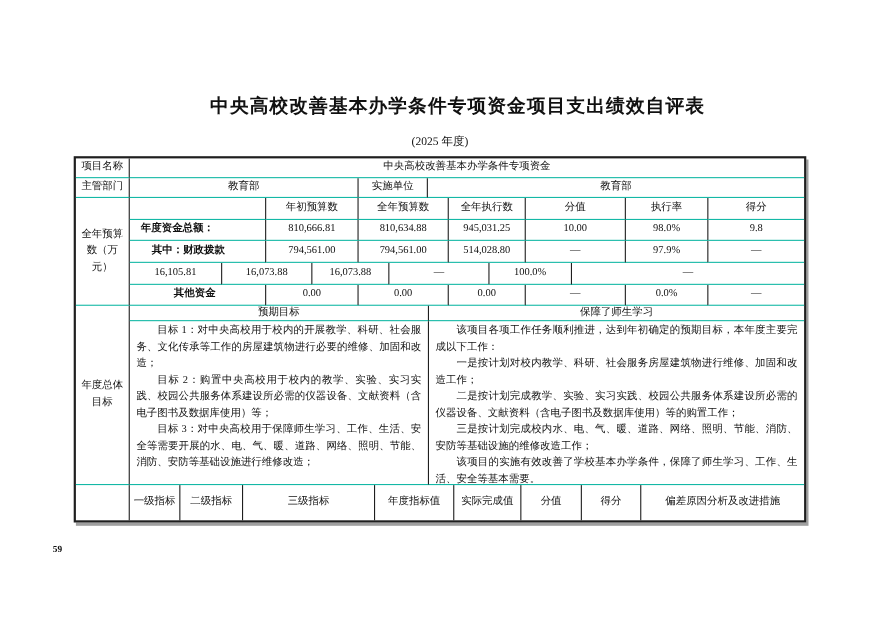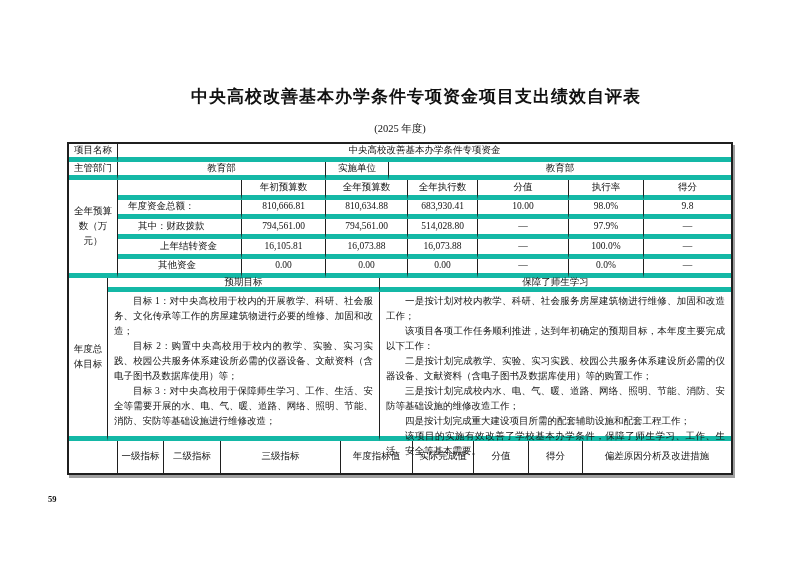--- a/index.html
+++ b/index.html
@@ -11,26 +11,26 @@
   .pageno{position:absolute;left:0;top:494px;width:100%;text-align:left;
           font-size:8.5px;font-weight:bold;margin-left:48px;}
 
   .tbl{position:absolute;left:67px;top:142px;width:662px;
        border:2px solid #1f1f1f;box-shadow:2px 3px 0 #9f9f9f;
        font-size:9.5px;line-height:1.2;background:#fff;}
   .tr{display:flex;align-items:stretch;}
   .sec{display:flex;align-items:stretch;}
   .col{display:flex;flex-direction:column;flex:1 1 auto;min-width:0;}
   .td{box-sizing:border-box;flex:0 0 auto;display:flex;align-items:center;justify-content:center;
-      border-right:1px solid #1f1f1f;border-bottom:5px solid #14b8a6;
+      border-right:1px solid #1f1f1f;border-bottom:1px solid #14b8a6;
       text-align:center;padding:0 2px;min-width:0;}
   .td.last{border-right:none;}
   .td.nb{border-bottom:none;}
   .td.grow{flex:1 1 auto;}
-  .td.left{justify-content:flex-start;text-align:left;}
+  .td.left{justify-content:flex-start;text-align:left;font-weight:bold;}
   .wrapc{white-space:normal;line-height:15px;}
   .goalcell{align-items:flex-start;padding:2px 6px 0 6px;display:block;}
   .goalcell p{margin:0;text-indent:2em;text-align:justify;line-height:15px;font-family:Liberation Serif, serif;}
   .ind1{padding-left:10px;} .ind2{padding-left:20px;} .ind3{padding-left:42px;} .ind4{padding-left:40px;}
 </style>
 </head>
 <body>
 
 <div class="page">
 
@@ -61,38 +61,37 @@
           <div class="td" style="width:70px">全年执行数</div>
           <div class="td" style="width:91px">分值</div>
           <div class="td" style="width:75px">执行率</div>
           <div class="td grow last">得分</div>
         </div>
 
         <div class="tr" style="height:19px">
           <div class="td left ind1" style="width:124px">年度资金总额：</div>
           <div class="td" style="width:84px">810,666.81</div>
           <div class="td" style="width:82px">810,634.88</div>
-          <div class="td" style="width:70px">683,930.41</div>
+          <div class="td" style="width:70px">945,031.25</div>
           <div class="td" style="width:91px">10.00</div>
           <div class="td" style="width:75px">98.0%</div>
           <div class="td grow last">9.8</div>
         </div>
 
         <div class="tr" style="height:20px">
           <div class="td left ind2" style="width:124px">其中：财政拨款</div>
           <div class="td" style="width:84px">794,561.00</div>
           <div class="td" style="width:82px">794,561.00</div>
           <div class="td" style="width:70px">514,028.80</div>
           <div class="td" style="width:91px">—</div>
           <div class="td" style="width:75px">97.9%</div>
           <div class="td grow last">—</div>
         </div>
 
         <div class="tr" style="height:20px">
-          <div class="td left ind3" style="width:124px">上年结转资金</div>
           <div class="td" style="width:84px">16,105.81</div>
           <div class="td" style="width:82px">16,073.88</div>
           <div class="td" style="width:70px">16,073.88</div>
           <div class="td" style="width:91px">—</div>
           <div class="td" style="width:75px">100.0%</div>
           <div class="td grow last">—</div>
         </div>
 
         <div class="tr" style="height:19px">
           <div class="td left ind4" style="width:124px">其他资金</div>
@@ -100,38 +99,37 @@
           <div class="td" style="width:82px">0.00</div>
           <div class="td" style="width:70px">0.00</div>
           <div class="td" style="width:91px">—</div>
           <div class="td" style="width:75px">0.0%</div>
           <div class="td grow last">—</div>
         </div>
       </div>
     </div>
 
     <div class="sec">
-      <div class="td wrapc" style="width:39px">年度总体目标</div>
+      <div class="td wrapc" style="width:49px">年度总体目标</div>
       <div class="col">
         <div class="tr" style="height:14px">
           <div class="td" style="width:272px">预期目标</div>
           <div class="td grow last">保障了师生学习</div>
         </div>
         <div class="tr" style="height:149px">
           <div class="td goalcell" style="width:272px">
             <p>目标 1：对中央高校用于校内的开展教学、科研、社会服务、文化传承等工作的房屋建筑物进行必要的维修、加固和改造；</p>
             <p>目标 2：购置中央高校用于校内的教学、实验、实习实践、校园公共服务体系建设所必需的仪器设备、文献资料（含电子图书及数据库使用）等；</p>
             <p>目标 3：对中央高校用于保障师生学习、工作、生活、安全等需要开展的水、电、气、暖、道路、网络、照明、节能、消防、安防等基础设施进行维修改造；</p>
           </div>
           <div class="td goalcell grow last">
+            <p>该项目各项工作任务顺利推进，达到年初确定的预期目标，本年度主要完成以下工作：</p>
             <p>一是按计划对校内教学、科研、社会服务房屋建筑物进行维修、加固和改造工作；</p>
-            <p>该项目各项工作任务顺利推进，达到年初确定的预期目标，本年度主要完成以下工作：</p>
             <p>二是按计划完成教学、实验、实习实践、校园公共服务体系建设所必需的仪器设备、文献资料（含电子图书及数据库使用）等的购置工作；</p>
             <p>三是按计划完成校内水、电、气、暖、道路、网络、照明、节能、消防、安防等基础设施的维修改造工作；</p>
-            <p>四是按计划完成重大建设项目所需的配套辅助设施和配套工程工作；</p>
             <p>该项目的实施有效改善了学校基本办学条件，保障了师生学习、工作、生活、安全等基本需要。</p>
           </div>
         </div>
       </div>
     </div>
 
     <div class="tr" style="height:32px">
       <div class="td nb" style="width:49px"></div>
       <div class="td nb" style="width:46px">一级指标</div>
       <div class="td nb" style="width:57px">二级指标</div>

